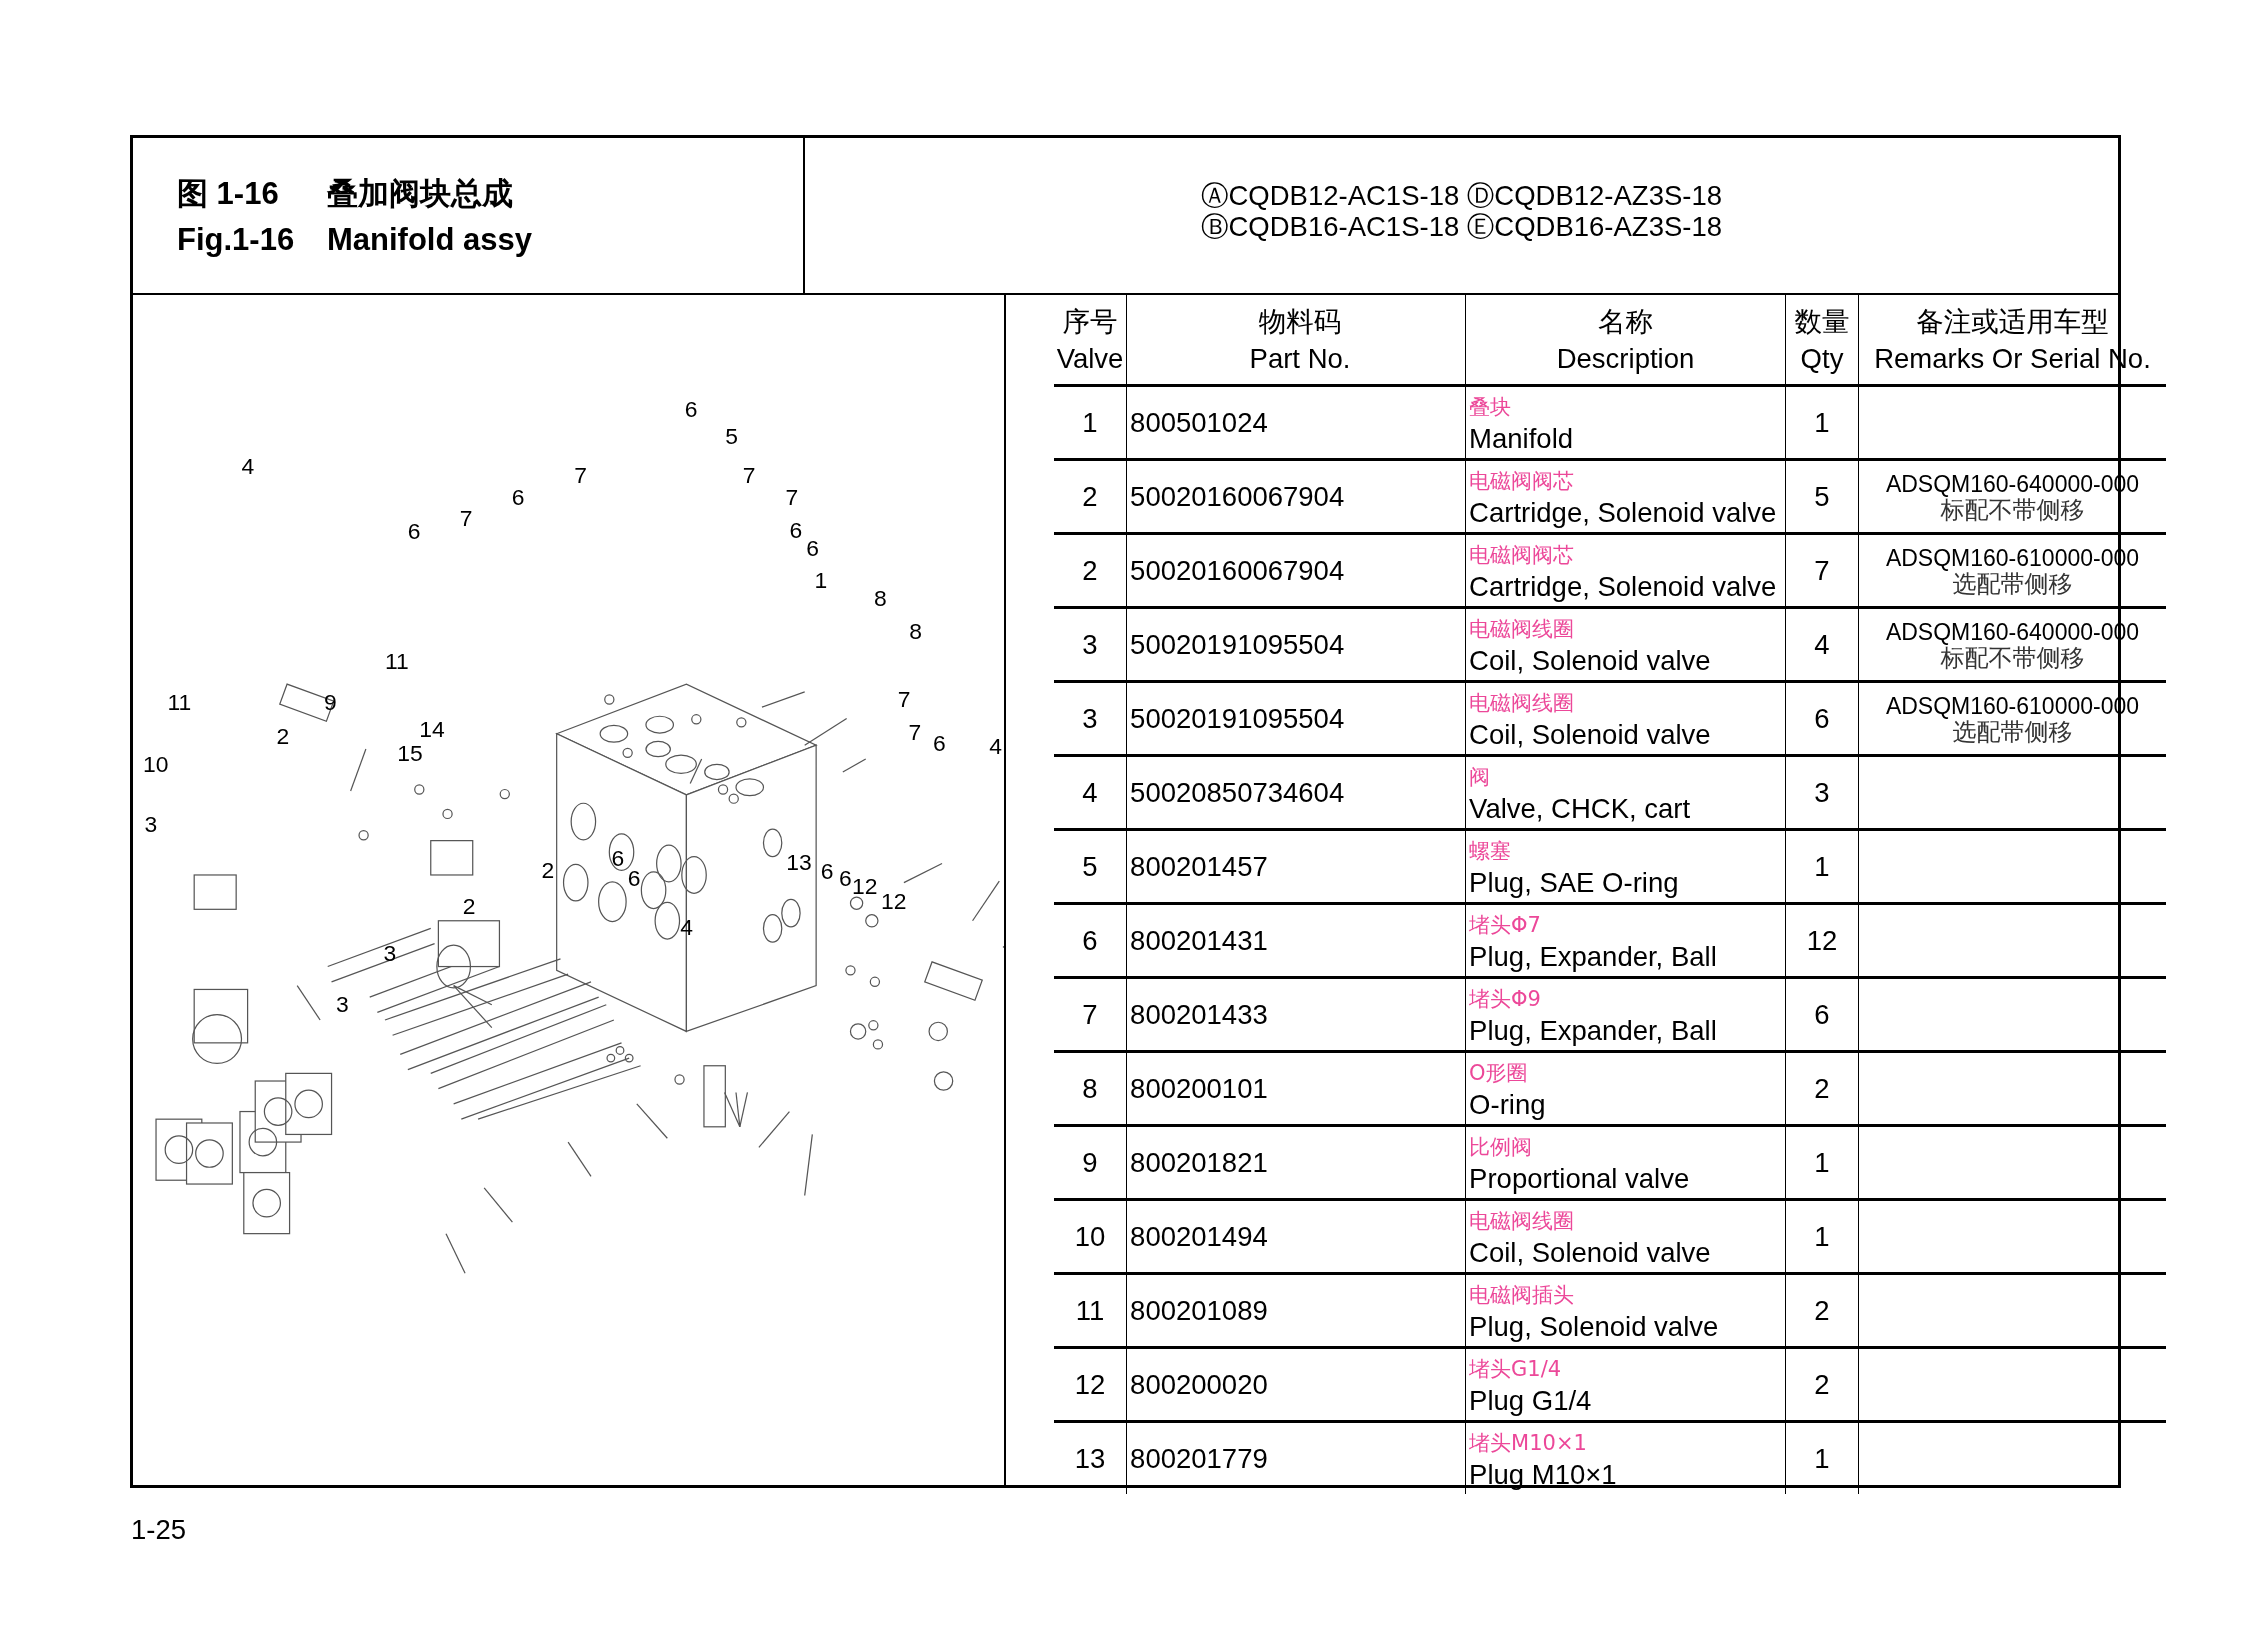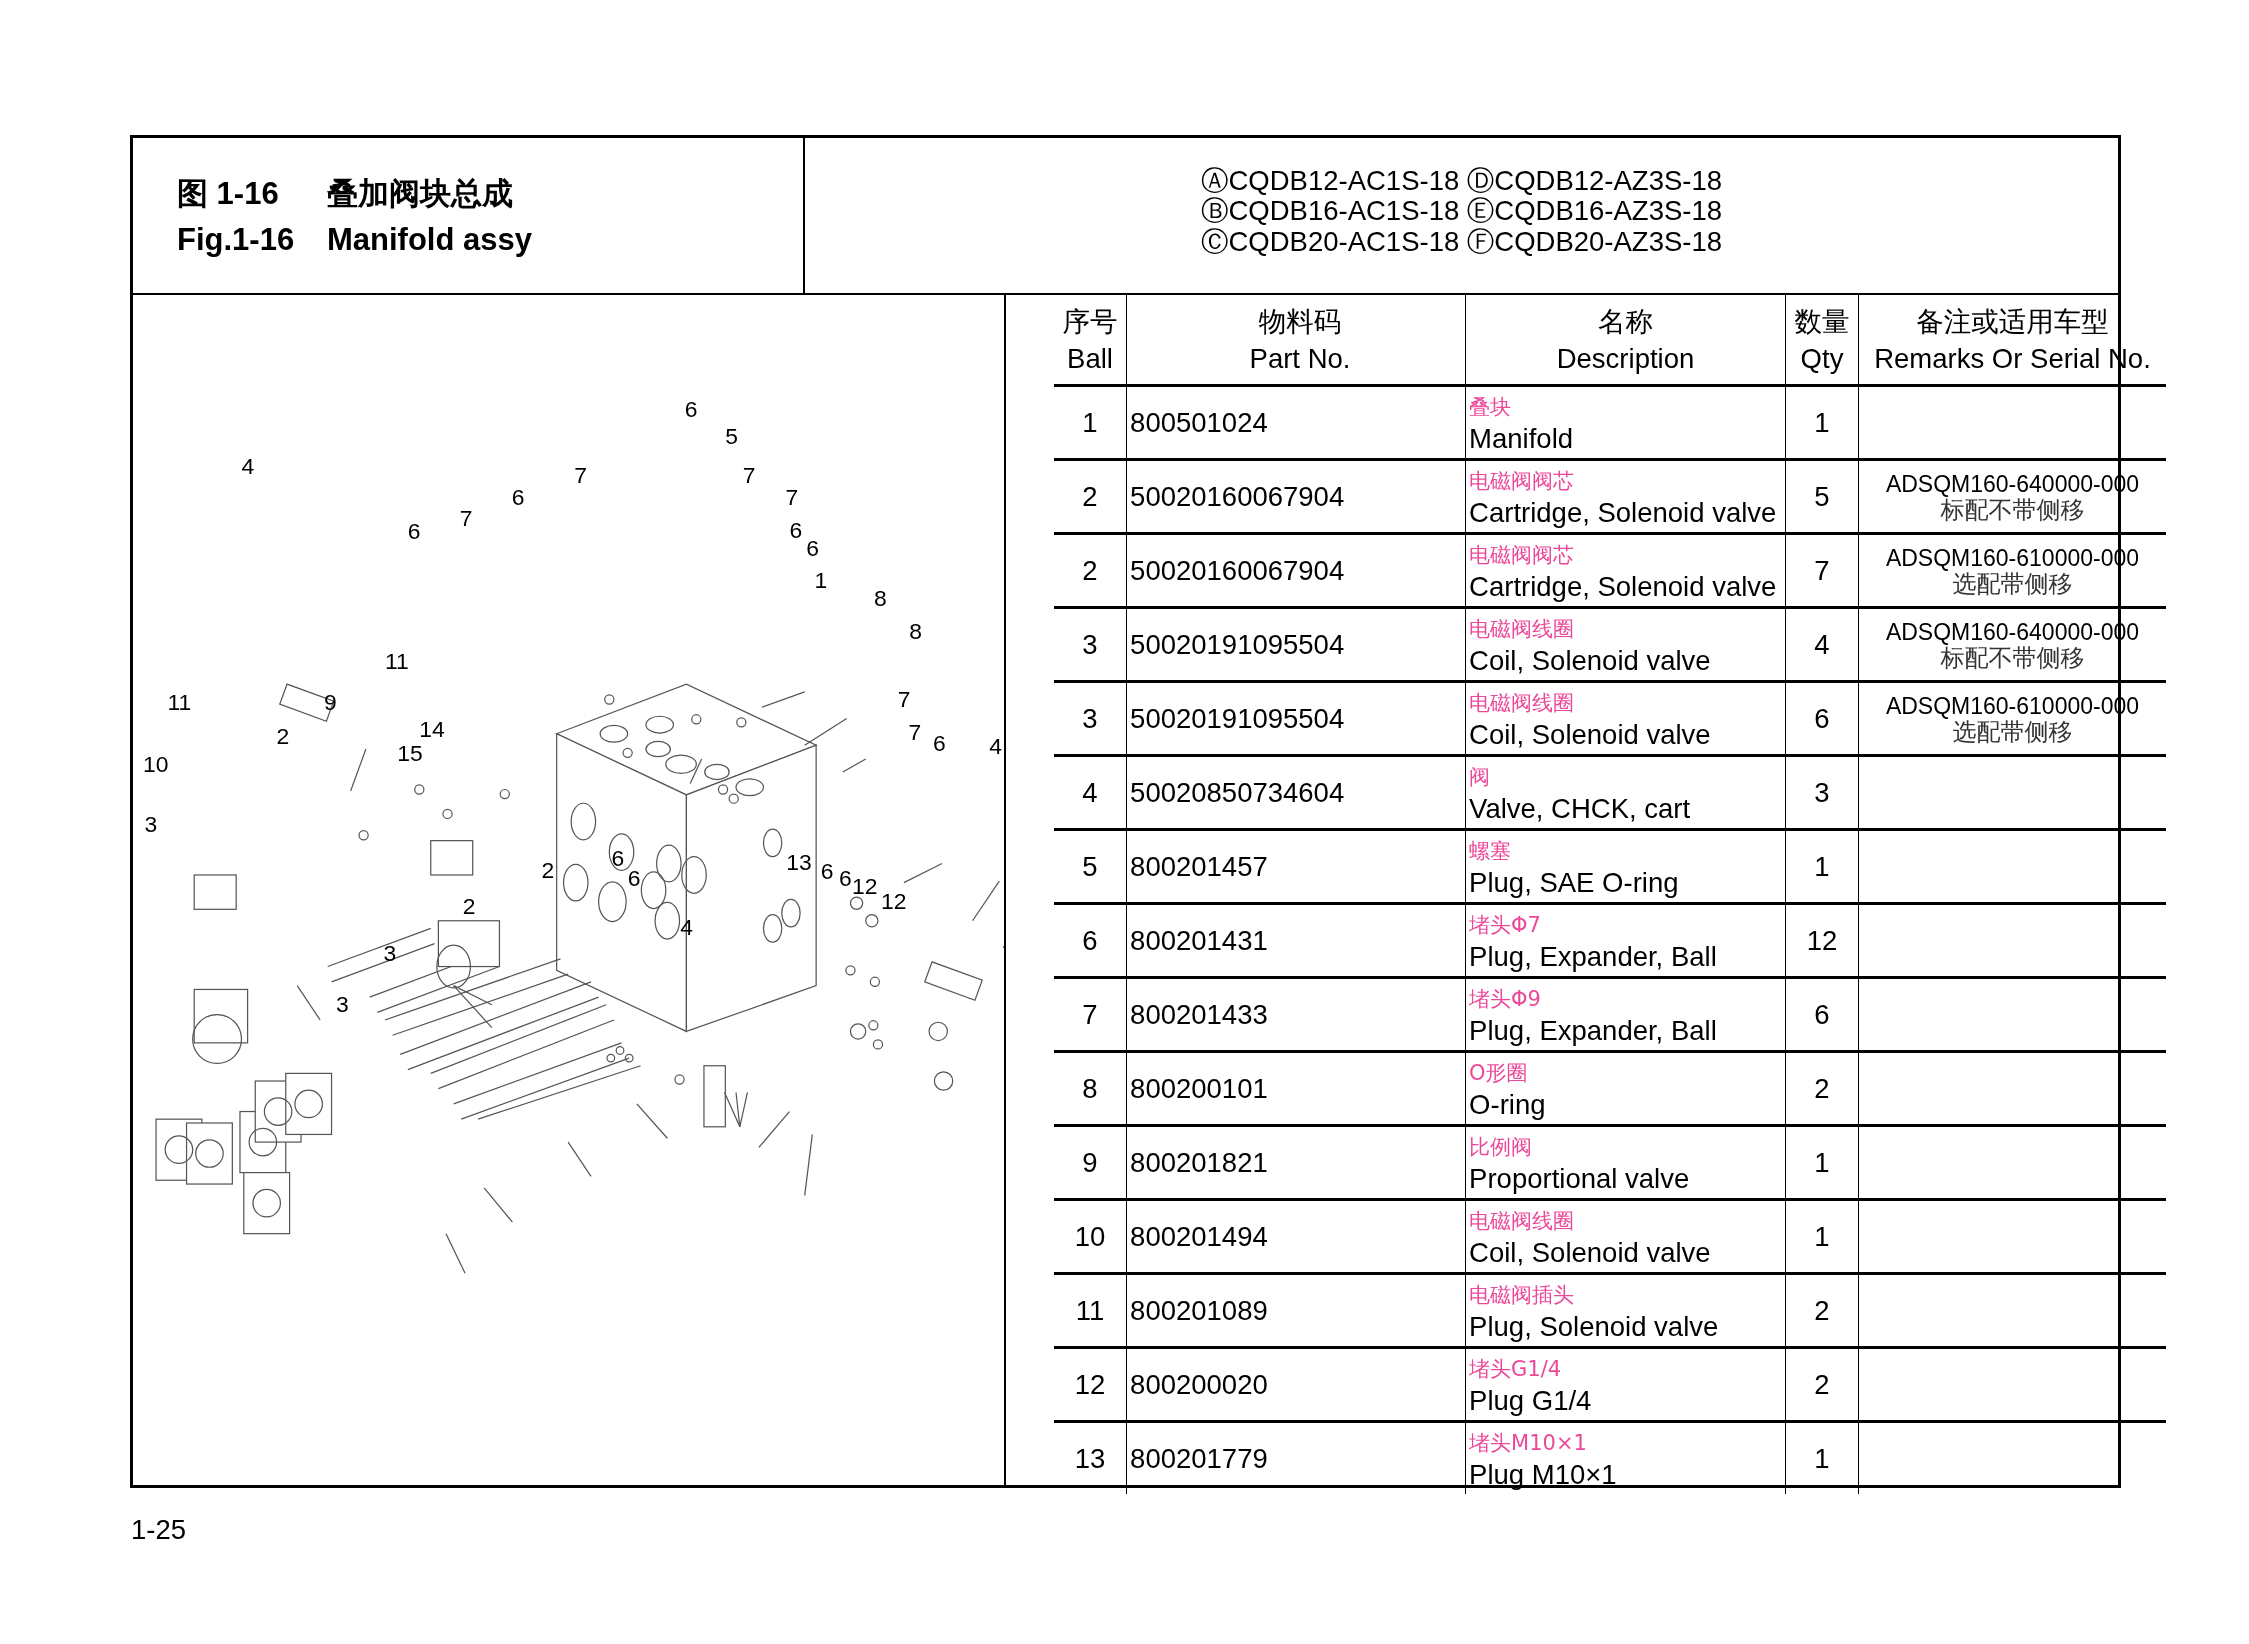--- a/index.html
+++ b/index.html
@@ -68,24 +68,20 @@
     <div class="line en"><span class="lab">Fig.1-16</span><span>Manifold assy</span></div>
   </div>
   <div class="hdr-models">
     <div class="row">
         <span>ⒶCQDB12-AC1S-18</span>
         <span>ⒹCQDB12-AZ3S-18</span>
       </div>
     <div class="row">
         <span>ⒷCQDB16-AC1S-18</span>
         <span>ⒺCQDB16-AZ3S-18</span>
-      </div>
-    <div class="row">
-        <span>ⒸCQDB20-AC1S-18</span>
-        <span>ⒻCQDB20-AZ3S-18</span>
       </div>
   </div>
   <div class="hdr-divider"></div>
 
   <div class="diagram">
     <svg id="diag" viewBox="0 0 1141 1562" xmlns="http://www.w3.org/2000/svg">
       <g stroke="#555" stroke-width="1.6" fill="none">
 
         <polygon points="555,575 725,510 895,590 725,655" fill="#fff"></polygon>
         <polygon points="555,575 555,885 725,965 725,655" fill="#fff"></polygon>
@@ -236,21 +232,21 @@
         </g>
     </svg>
   </div>
 
   <div class="parts">
     <table>
       <thead>
         <tr>
           <th class="c-item">
               <div>序号</div>
-              <div>Ball</div>
+              <div>Valve</div>
             </th>
           <th class="c-part" style="padding-left:8px">
               <div>物料码</div>
               <div>Part No.</div>
             </th>
           <th class="c-desc" style="padding-left:0">
               <div>名称</div>
               <div>Description</div>
             </th>
           <th class="c-qty">

